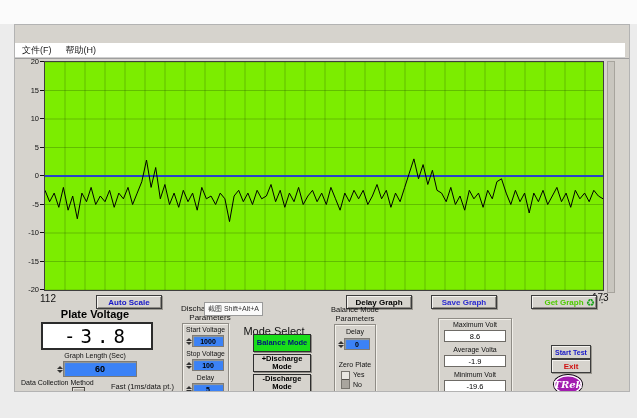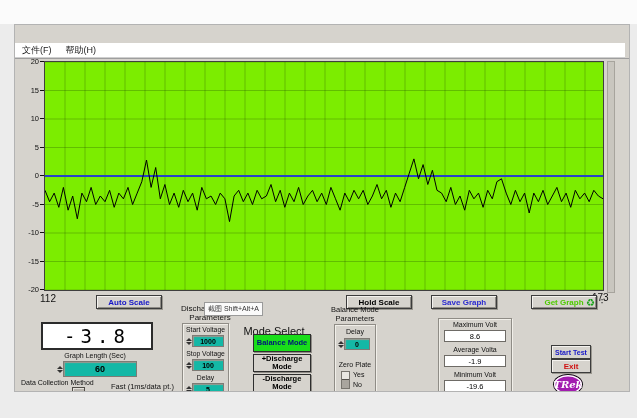--- a/index.html
+++ b/index.html
@@ -24,21 +24,21 @@
   .ytick { position:absolute; left:25px; width:4px; height:1px; background:#111; }
   .xlabel { position:absolute; font-size:10px; color:#111; }
 
   .gbtn { position:absolute; height:14px; width:66px; background:#d6d3cd; border:1px solid #3c3c3c; box-shadow:inset 1px 1px 0 #f4f2ee, inset -1px -1px 0 #8f8c86, 1px 1px 0 #9a978f; font-weight:bold; font-size:8px; display:flex; align-items:center; justify-content:center; cursor:pointer; }
   .recycle { position:absolute; font-size:10px; color:#18a318; }
   .dots { position:absolute; font-size:8px; font-weight:bold; color:#333; letter-spacing:1px; }
 
   .section-title { position:absolute; font-weight:bold; font-size:11px; color:#000; text-align:center; }
   .small-label { position:absolute; font-size:7px; color:#111; text-align:center; }
   .display { position:absolute; background:#fff; border:2px solid #2b2b2b; display:flex; align-items:center; justify-content:center; font-family:"DejaVu Sans Mono", monospace; font-size:19px; letter-spacing:5px; color:#000; }
-  .spinbox { position:absolute; background:#14b8a6; border:1px solid #7e7b75; box-shadow:inset 1px 1px 1px #9b9890; display:flex; align-items:center; justify-content:center; font-weight:bold; color:#000;text-align:right; }
+  .spinbox { position:absolute; background:#3b82f6; border:1px solid #7e7b75; box-shadow:inset 1px 1px 1px #9b9890; display:flex; align-items:center; justify-content:center; font-weight:bold; color:#000;text-align:right; }
   .spin-arrows { position:absolute; left:-7px; top:0; bottom:0; width:6px; display:flex; flex-direction:column; justify-content:center; gap:1px; }
   .spin-arrows i { display:block; width:0; height:0; border-left:3px solid transparent; border-right:3px solid transparent; }
   .spin-up { border-bottom:3px solid #333; }
   .spin-down { border-top:3px solid #333; }
 
   .groupbox { position:absolute; border:1px solid #8f8c86; box-shadow:inset 1px 1px 0 #f1efe9, 1px 1px 0 #f1efe9; }
   .mode-btn { position:absolute; width:58px; height:18px; border:1px solid #2e2e2e; box-shadow:1px 1px 0 #8f8c86; font-weight:bold; font-size:7.5px; line-height:8px; display:flex; align-items:center; justify-content:center; text-align:center; cursor:pointer; }
   .mode-balance { background:#1ade1a; color:#00187a; }
   .mode-gray { background:#d6d3cd; color:#000; }
 
@@ -128,26 +128,27 @@
         <div class="ytick" style="top: 173px;"></div>
         <div class="ylabel" style="left: 2px; top: 197.5px;">-15</div>
         <div class="ytick" style="top: 201.5px;"></div>
         <div class="ylabel" style="left: 2px; top: 226px;">-20</div>
         <div class="ytick" style="top: 230px;"></div>
       </div>
     <div class="xlabel" style="left:25px; top:234px;">112</div>
     <div class="xlabel" style="left:577px; top:233px;">173</div>
 
     <div class="gbtn" style="left:81px; top:236px; color:#1515c8;">Auto Scale</div>
-    <div class="gbtn" style="left:331px; top:236px; color:#000;">Hold Scale</div>
+    <div class="gbtn" style="left:331px; top:236px; color:#000;">Delay Graph</div>
     <div class="gbtn" style="left:416px; top:236px; color:#2a2ad0;">Save Graph</div>
     <div class="gbtn" style="left:516px; top:236px; color:#4fcb00;">Get Graph</div>
     <span class="recycle" style="left:571px; top:238px;">♻</span>
     <span class="dots" style="left:586px; top:238px;">∶</span>
 
+    <div class="section-title" style="left:10px; top:249px; width:140px;">Plate Voltage</div>
     <div class="display" style="left:26px; top:263px; width:112px; height:28px;">-3.8</div>
     <div class="small-label" style="left:10px; top:293px; width:140px;">Graph Length (Sec)</div>
     <div class="spinbox" style="left:48px; top:302px; width:74px; height:16px; font-size:9px;">
       <span class="spin-arrows">
           <i class="spin-up"></i>
           <i class="spin-down"></i>
         </span>
       <span>60</span>
     </div>
     <div class="small-label" style="left:6px; top:320px; width:110px; text-align:left;">Data Collection Method</div>

